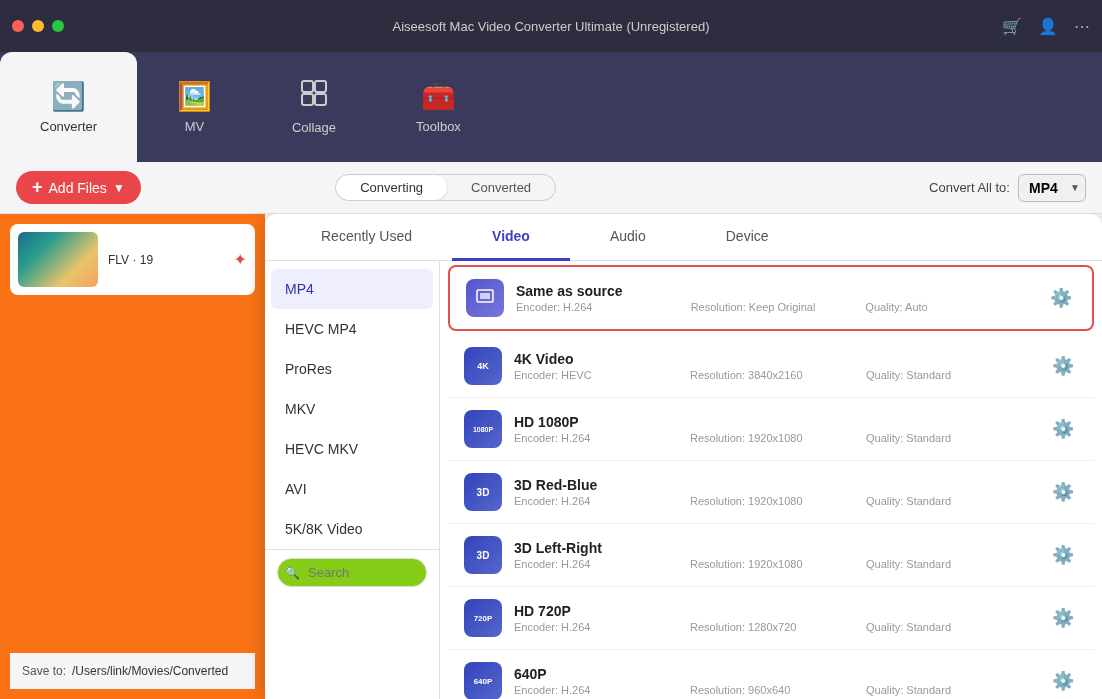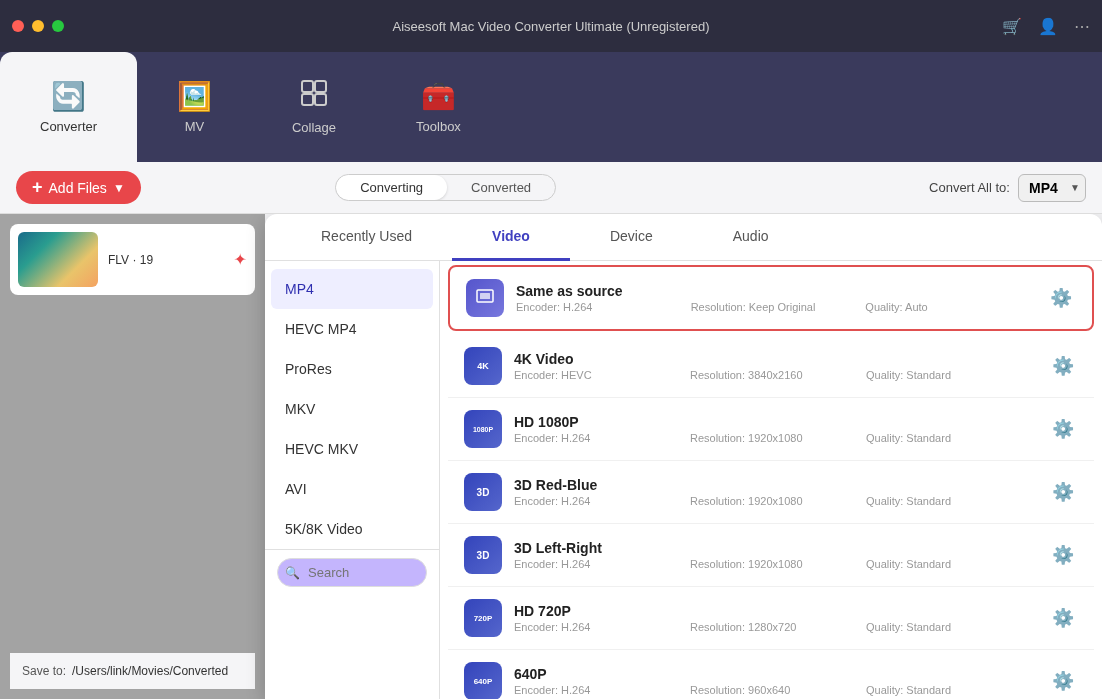--- a/index.html
+++ b/index.html
@@ -163,21 +163,21 @@
     }
     .main-area {
       background: #f5f5f7;
       display: flex;
       flex: 1;
       overflow: hidden;
       position: relative;
     }
     .file-panel {
       width: 265px;
-      background: #a3a3a3;
+      background: #f97316;
       flex-shrink: 0;
       padding: 10px;
       display: flex;
       flex-direction: column;
       gap: 8px;
     }
     .file-item {
       display: flex;
       align-items: center;
       gap: 10px;
@@ -340,21 +340,21 @@
       justify-content: center;
     }
     .search-bar {
       padding: 8px 12px;
       border-top: 1px solid #e0e0e0;
       display: flex;
       align-items: center;
       gap: 8px;
     }
     .search-input {
-      background: #c4b5fd;
+      background: #84cc16;
       border: 1px solid #ddd;
       border-radius: 16px;
       padding: 6px 14px 6px 30px;
       font-size: 13px;
       width: 100%;
       outline: none;
     }
     .search-icon-wrap {
       position: relative;
       width: 100%;
@@ -461,22 +461,22 @@
       <span>Save to:</span>
       <span style="color:#333;">/Users/link/Movies/Converted</span>
     </div>
   </div>
 
   <div class="format-overlay">
 
     <div class="format-tabs">
       <div class="format-tab">Recently Used</div>
       <div class="format-tab active">Video</div>
+      <div class="format-tab">Audio</div>
       <div class="format-tab">Device</div>
-      <div class="format-tab">Audio</div>
     </div>
 
     <div class="format-body">
 
       <div class="format-list">
         <div class="format-list-item active">MP4</div>
         <div class="format-list-item">HEVC MP4</div>
         <div class="format-list-item">ProRes</div>
         <div class="format-list-item">MKV</div>
         <div class="format-list-item">HEVC MKV</div>

